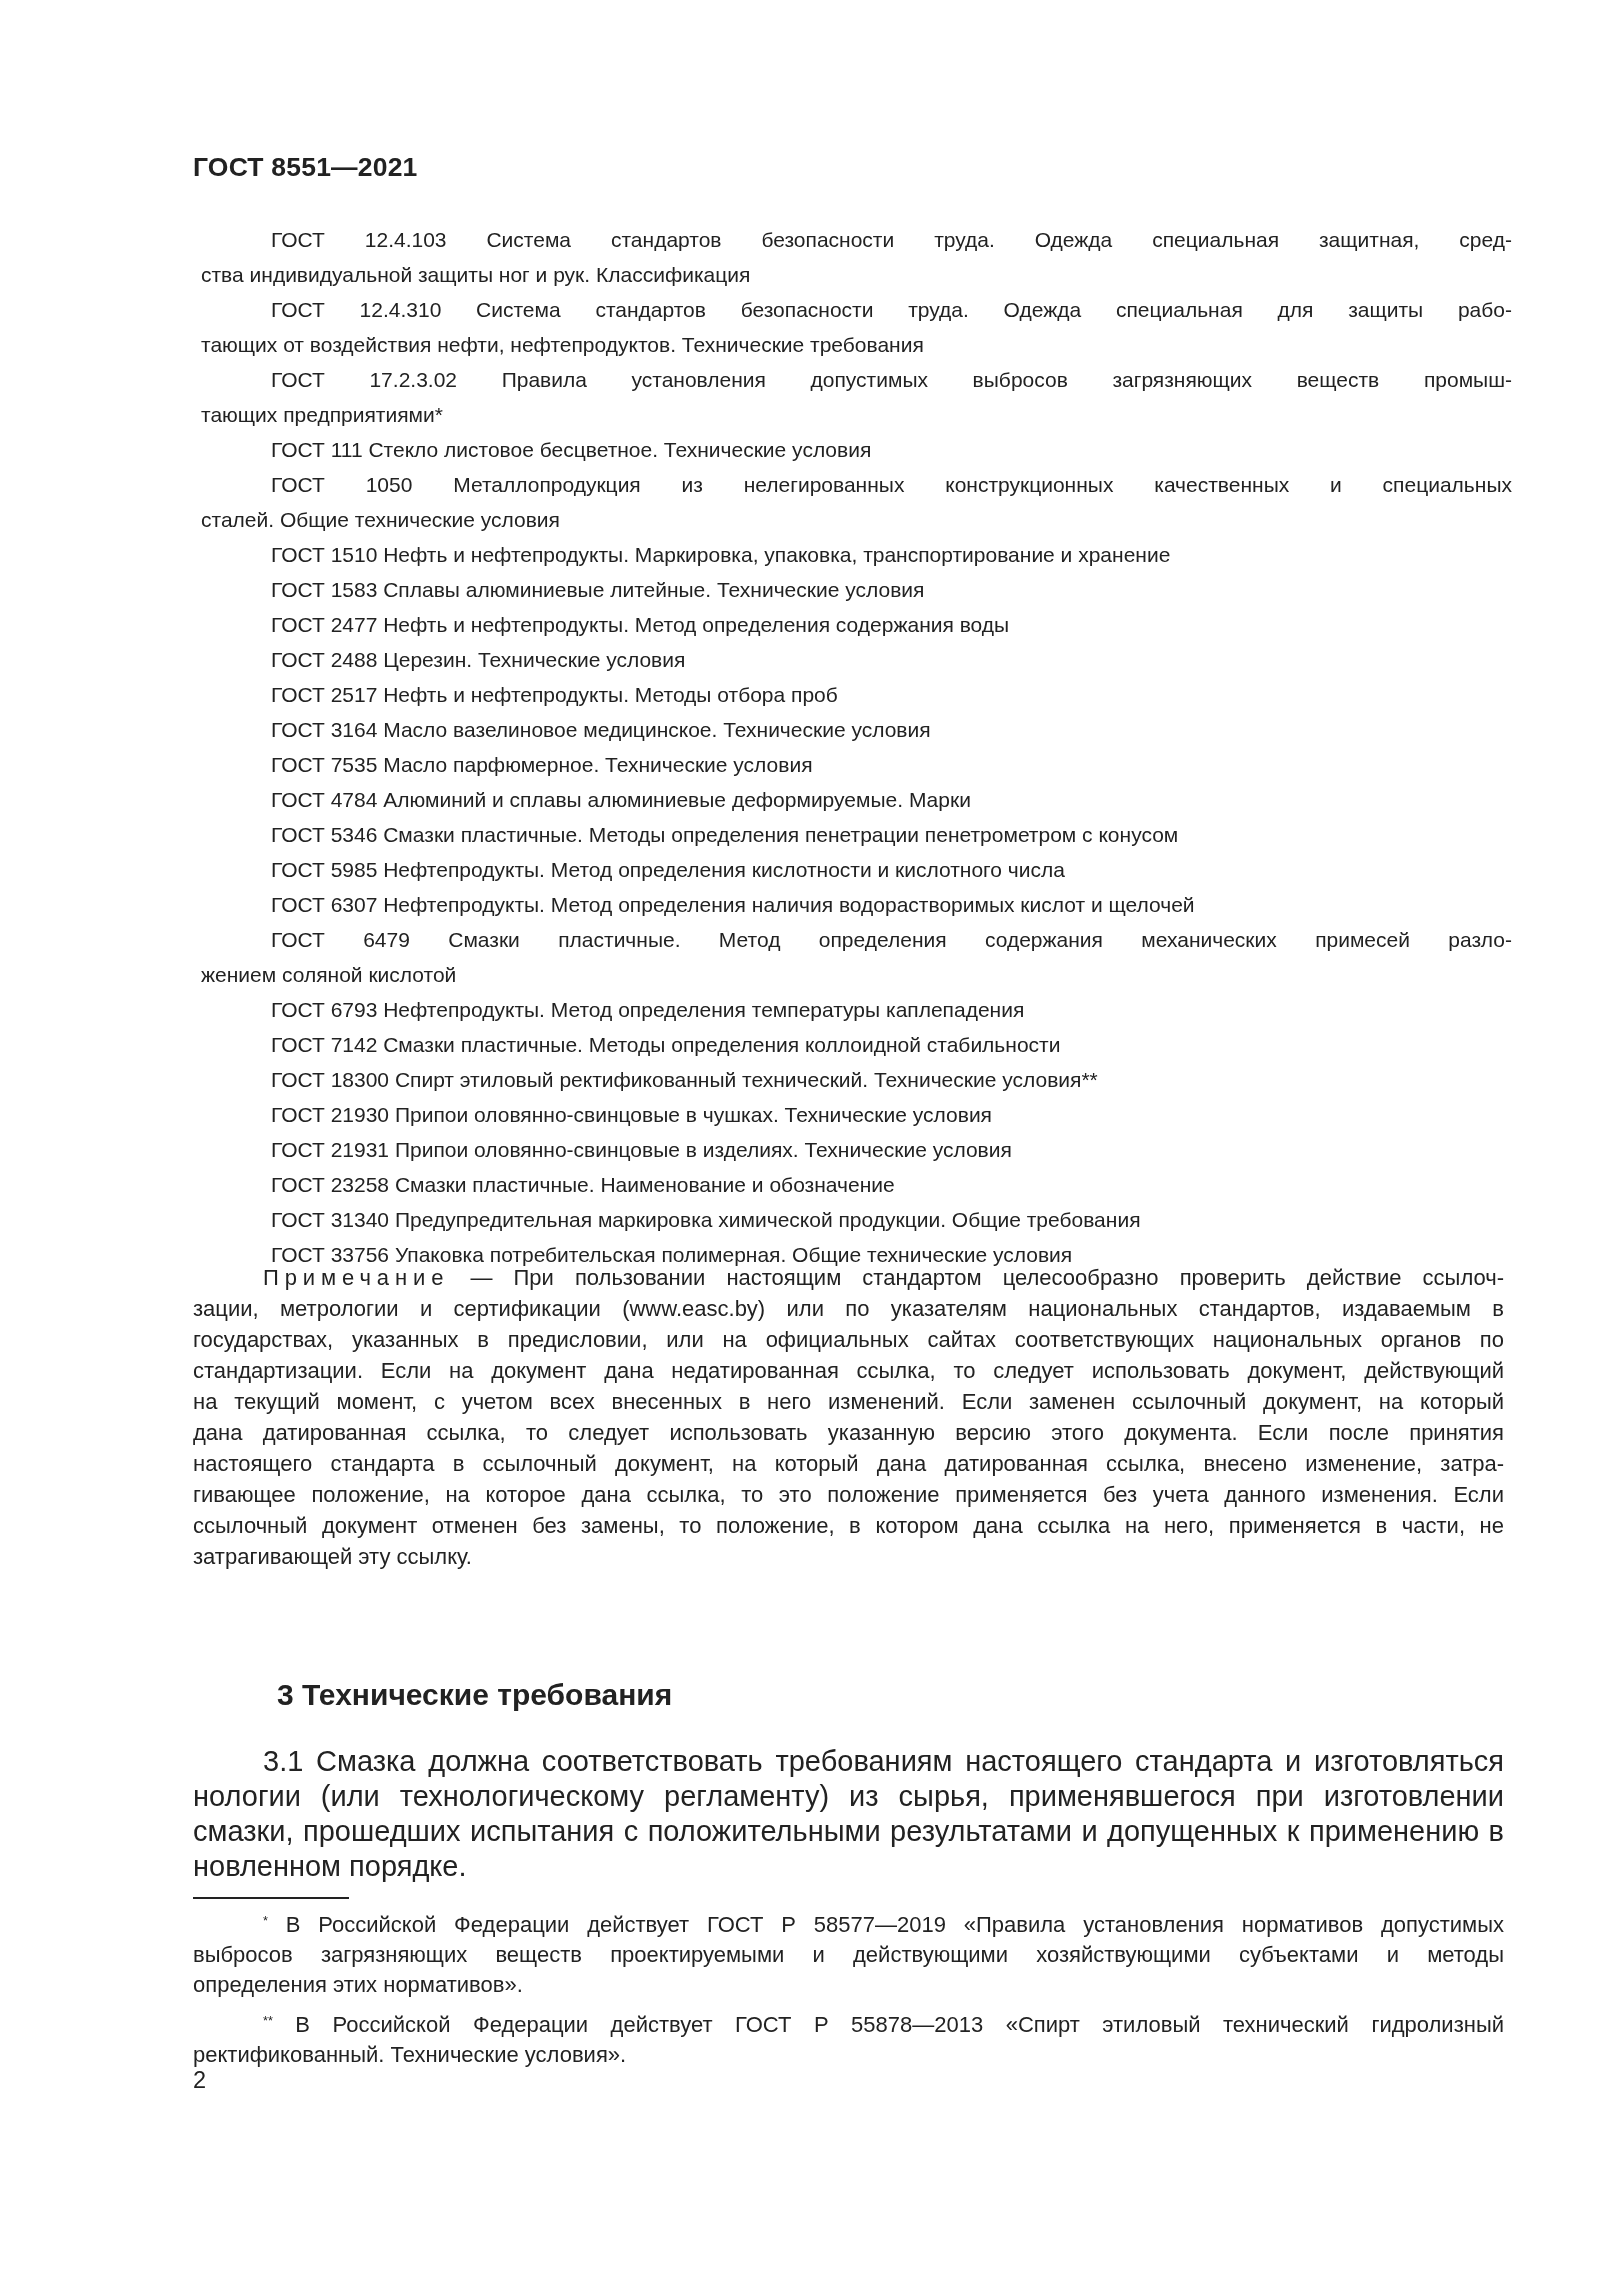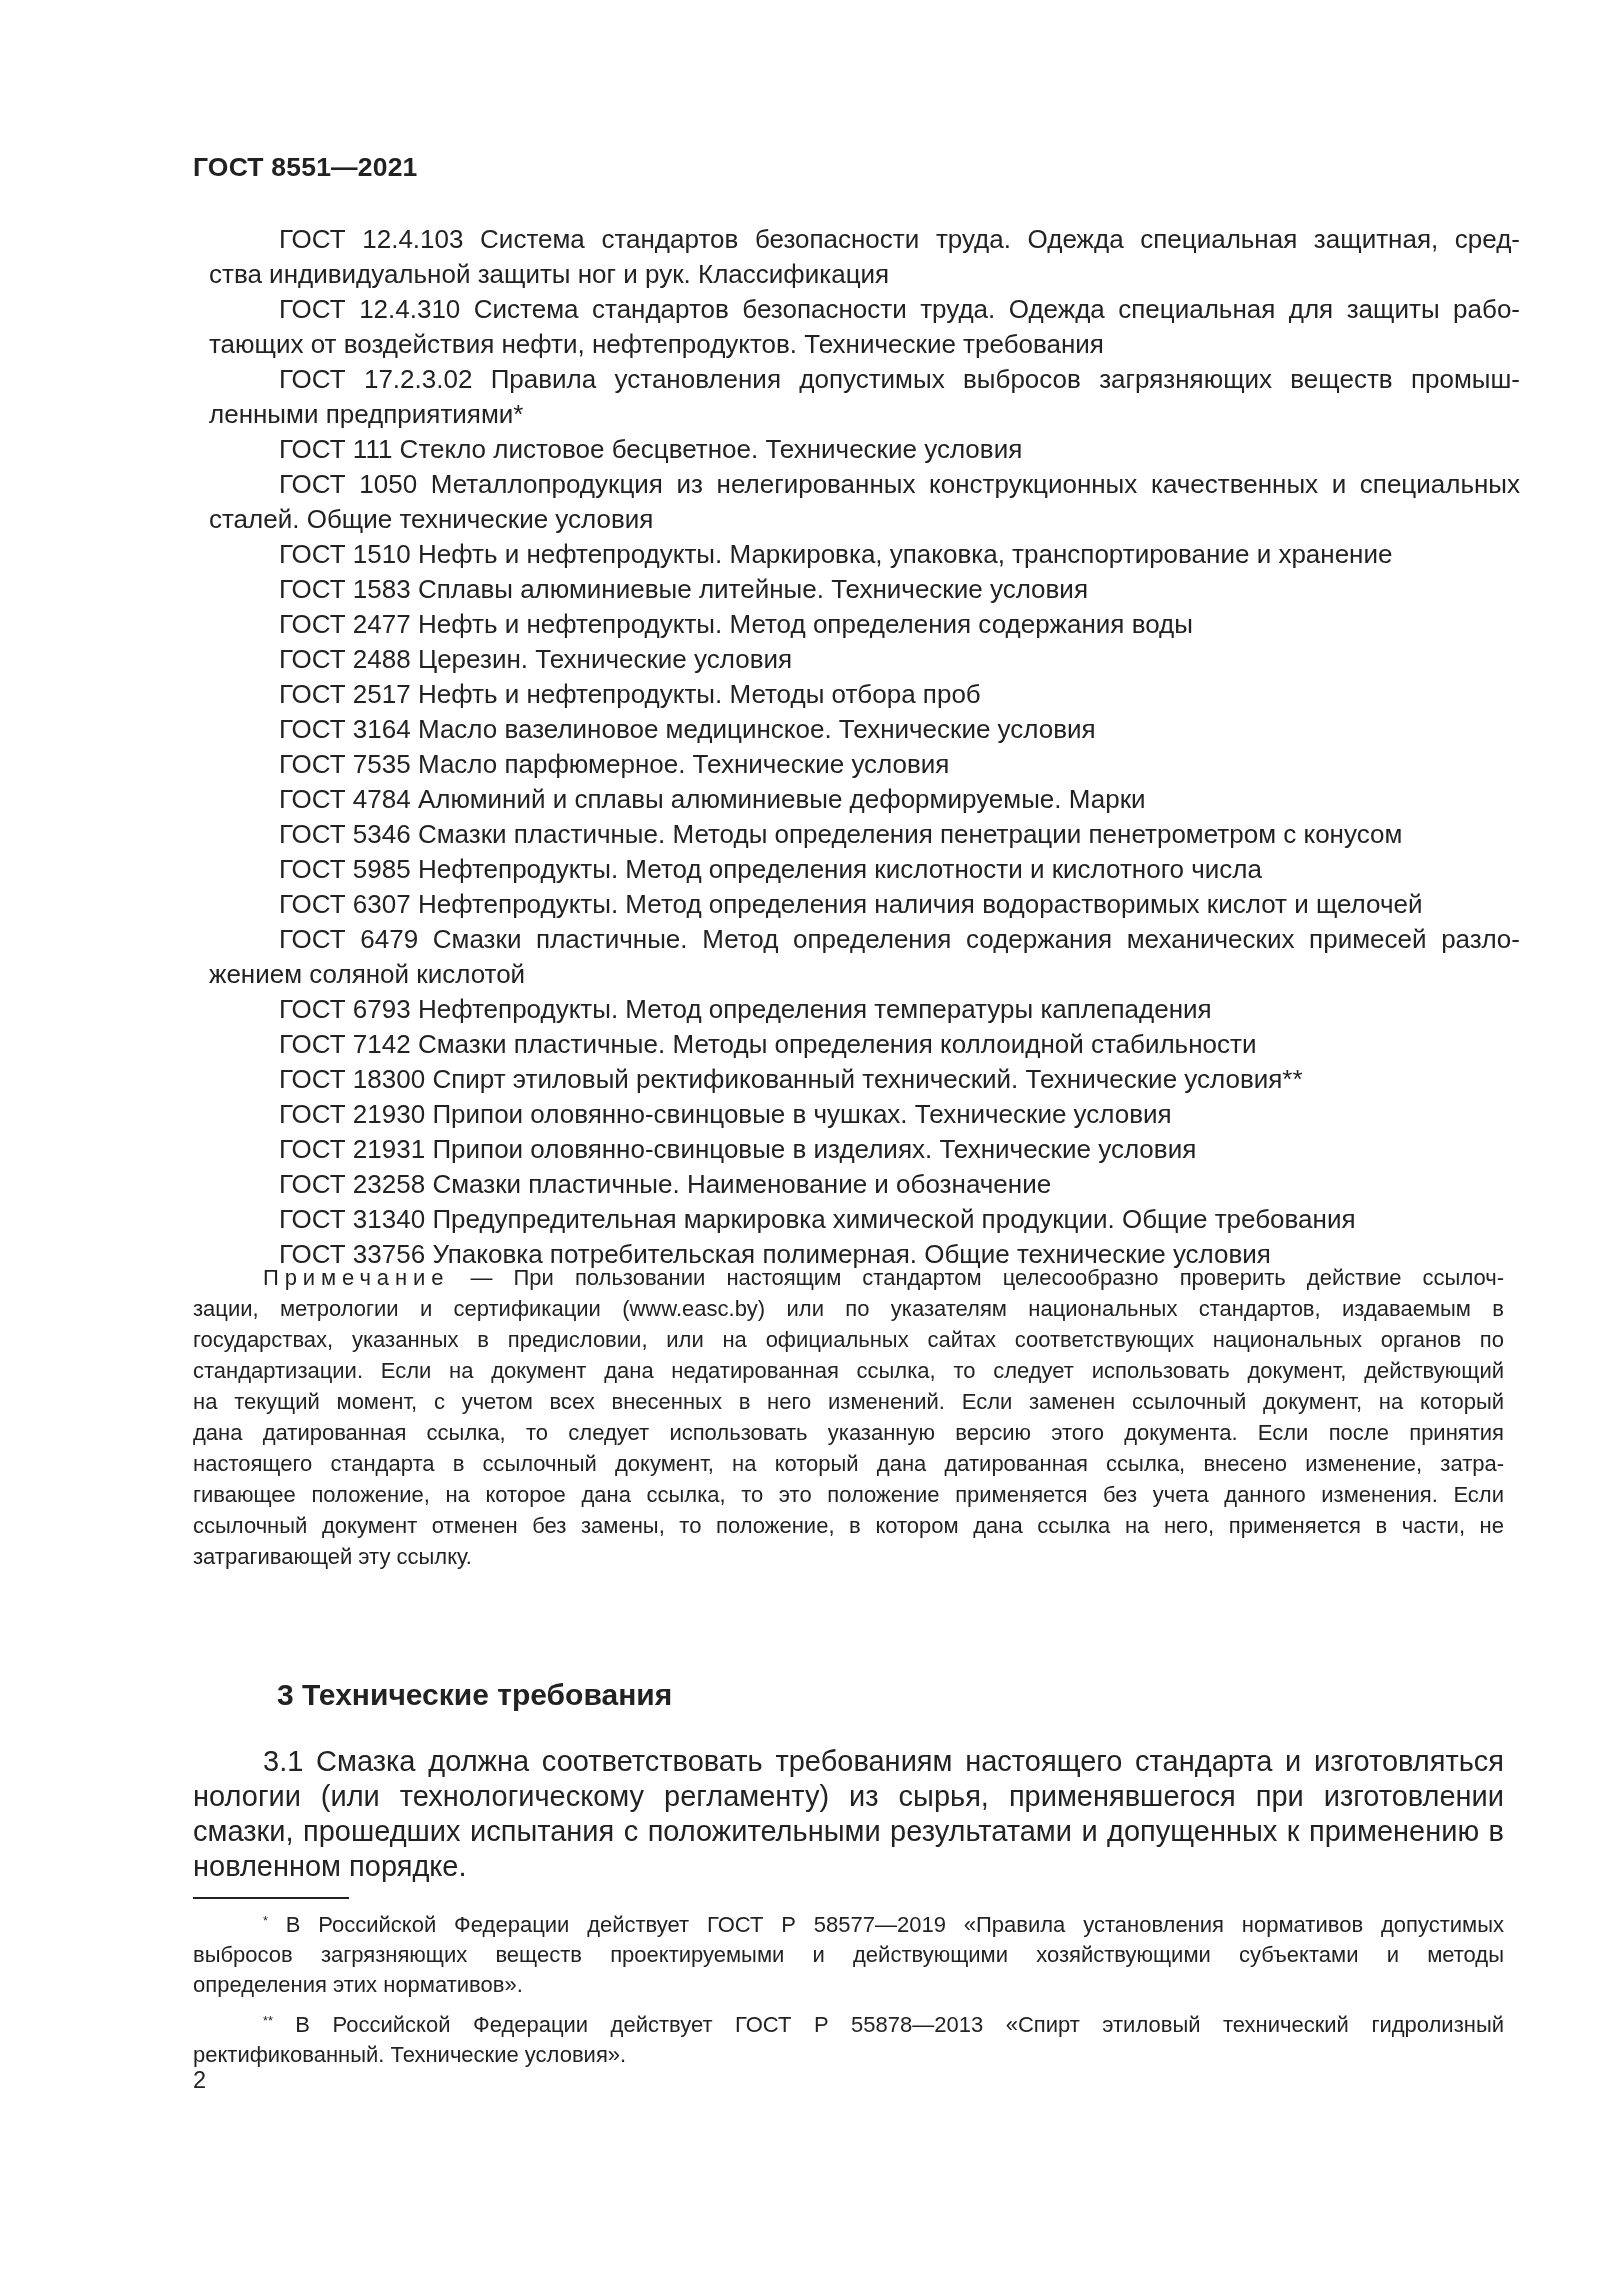--- a/index.html
+++ b/index.html
@@ -1,20 +1,20 @@
 <!DOCTYPE html>
 <html><head>
 <meta charset="utf-8">
 <style>
   html, body { margin: 0; padding: 0; background: #ffffff; }
   body { width: 1621px; height: 2293px; position: relative; overflow: hidden;
          font-family: "Liberation Sans", sans-serif; color: #222; }
   .page { position: absolute; left: 193px; top: 0; width: 1311px; }
   .hdr { position: absolute; top: 152px; left: 0; font-weight: bold; font-size: 26.5px; letter-spacing: 0.2px; }
-  .refs { position: absolute; top: 222px; left: 16px; width: 1311px; font-size: 26px; line-height: 35px; }
+  .refs { position: absolute; top: 222px; left: 8px; width: 1311px; font-size: 21px; line-height: 35px; }
   .line { white-space: nowrap; overflow: visible; }
   .j { text-align: justify; text-align-last: justify; white-space: normal; height: 35px; overflow: hidden; }
   .ind { padding-left: 70px; }
   .note { position: absolute; top: 1262px; left: 0; width: 1311px; font-size: 22px; line-height: 31px; }
   .note .j { height: 31px; }
   .sp { letter-spacing: 5.9px; }
   .sec { position: absolute; top: 1678px; left: 70px; font-weight: bold; font-size: 30px; margin-left: 14px; }
   .para { position: absolute; top: 1744px; left: 0; width: 1311px; font-size: 29px; line-height: 35px; }
   .rule { position: absolute; top: 1897px; left: 0; width: 156px; height: 2px; background: #222; }
   .fn { position: absolute; top: 1910px; left: 0; width: 1311px; font-size: 22px; line-height: 30px; }
@@ -29,21 +29,21 @@
 <div class="page">
 
   <div class="hdr">ГОСТ 8551—2021</div>
 
   <div class="refs">
     <div class="j ind">ГОСТ 12.4.103  Система стандартов безопасности труда. Одежда специальная защитная, сред-</div>
     <div class="line">ства индивидуальной защиты ног и рук. Классификация</div>
     <div class="j ind">ГОСТ 12.4.310  Система стандартов безопасности труда. Одежда специальная для защиты рабо-</div>
     <div class="line">тающих от воздействия нефти, нефтепродуктов. Технические требования</div>
     <div class="j ind">ГОСТ 17.2.3.02 Правила установления допустимых выбросов загрязняющих веществ промыш-</div>
-    <div class="line">ленными предприятиями*</div>
+    <div class="line">тающих предприятиями*</div>
     <div class="line ind">ГОСТ 111  Стекло листовое бесцветное. Технические условия</div>
     <div class="j ind">ГОСТ 1050  Металлопродукция из нелегированных конструкционных качественных и специальных</div>
     <div class="line">сталей. Общие технические условия</div>
     <div class="line ind">ГОСТ 1510  Нефть и нефтепродукты. Маркировка, упаковка, транспортирование и хранение</div>
     <div class="line ind">ГОСТ 1583  Сплавы алюминиевые литейные. Технические условия</div>
     <div class="line ind">ГОСТ 2477  Нефть и нефтепродукты. Метод определения содержания воды</div>
     <div class="line ind">ГОСТ 2488  Церезин. Технические условия</div>
     <div class="line ind">ГОСТ 2517  Нефть и нефтепродукты. Методы отбора проб</div>
     <div class="line ind">ГОСТ 3164  Масло вазелиновое медицинское. Технические условия</div>
     <div class="line ind">ГОСТ 7535  Масло парфюмерное. Технические условия</div>

